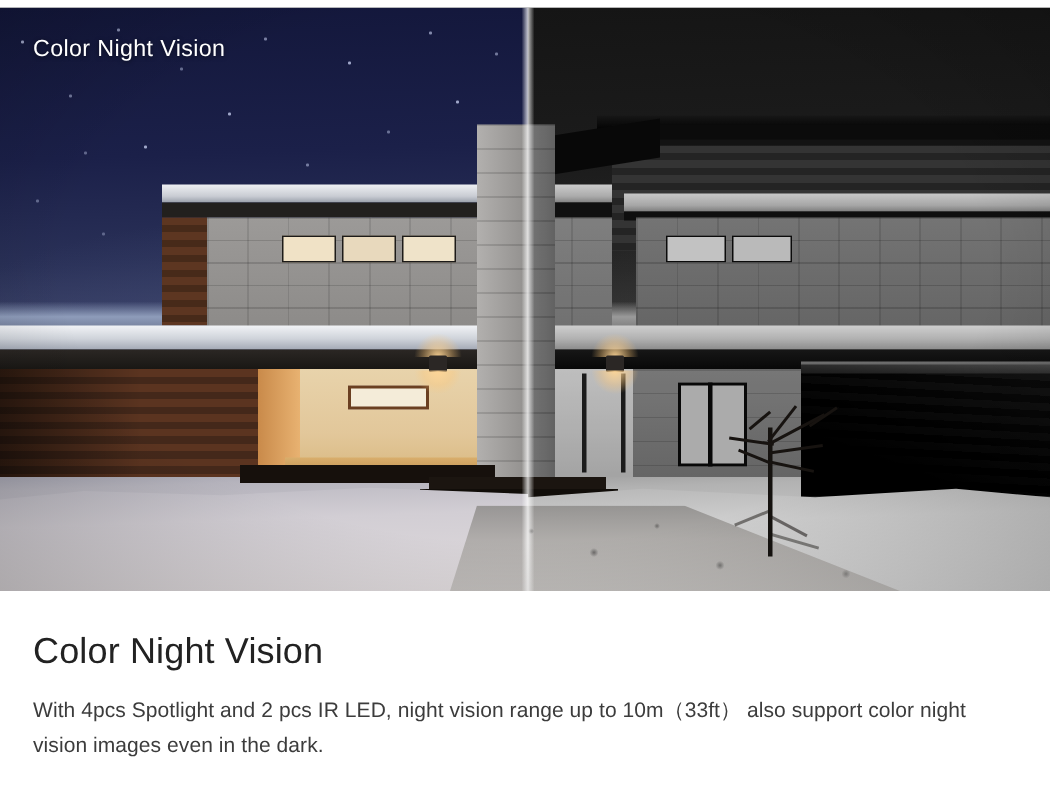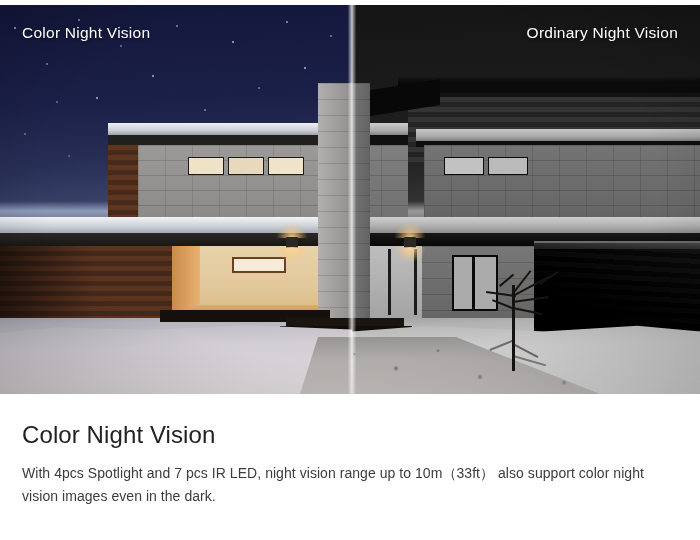--- a/index.html
+++ b/index.html
@@ -451,21 +451,20 @@
       <span class="br" style="left:20px; top:30px;  width:18px; height:1.5px; transform:rotate(-40deg);"></span>
       <span class="br" style="left:33px; top:88px;  width:28px; height:1.5px; transform:rotate(28deg); opacity:.55;"></span>
       <span class="br" style="left:10px; top:94px;  width:26px; height:1.5px; transform:rotate(-22deg); opacity:.5;"></span>
       <span class="br" style="left:33px; top:100px; width:34px; height:1.5px; transform:rotate(16deg); opacity:.45;"></span>
     </div>
 
     <div class="split"></div>
     <div class="vignette"></div>
 
     <div class="cap left">Color Night Vision</div>
-    <div class="cap right">Ordinary Night Vision</div>
   </div>
 
   <div class="textblock">
     <h2 class="tb-title">Color Night Vision</h2>
-    <p class="tb-body">With 4pcs Spotlight and 7 pcs IR LED, night vision range up to 10m（33ft） also support color night vision images even in the dark.</p>
+    <p class="tb-body">With 4pcs Spotlight and 2 pcs IR LED, night vision range up to 10m（33ft） also support color night vision images even in the dark.</p>
   </div>
 
 </div>
 
 </body></html>

